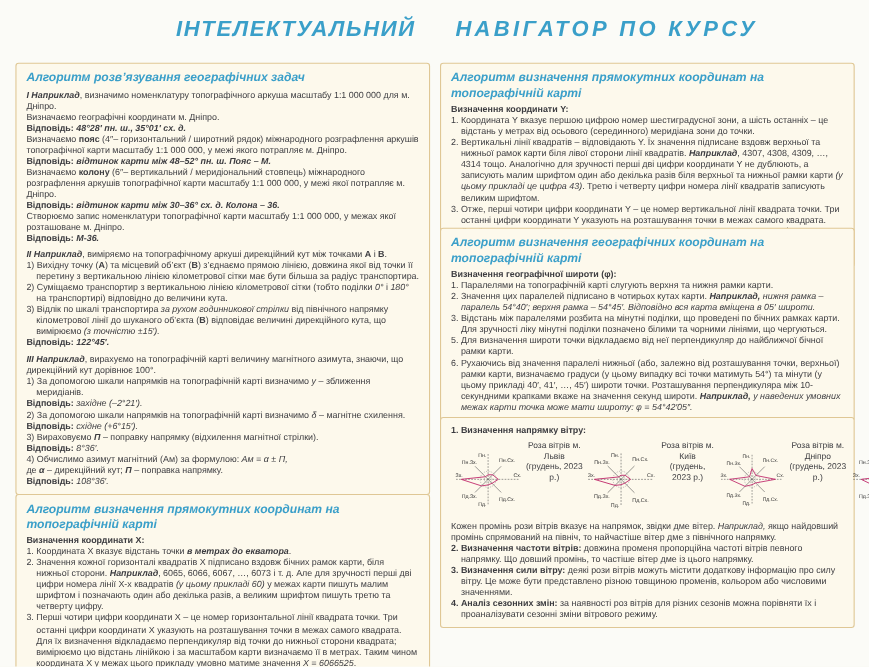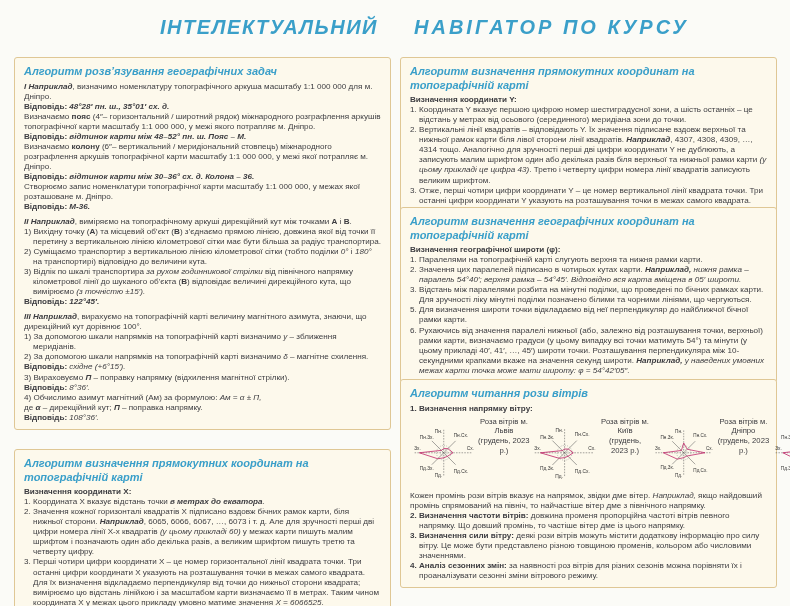--- a/index.html
+++ b/index.html
@@ -28,34 +28,36 @@
 <div class="page">
   <div class="title">
     <span class="t-left">ІНТЕЛЕКТУАЛЬНИЙ</span>
     <span class="t-right">НАВІГАТОР ПО КУРСУ</span>
   </div>
 
   <section class="box" style="left:14px;top:57px;width:377px;">
     <h2 class="box-header">Алгоритм розв’язування географічних задач</h2>
     <div>
         <p class="para"><span class="seg-bi">І Наприклад</span><span>, визначимо номенклатуру топографічного аркуша масштабу 1:1 000 000 для м. Дніпро.</span></p>
+        <p class="para"><span>Визначаємо географічні координати м. Дніпро.</span></p>
         <p class="para"><span class="seg-b">Відповідь: </span><span class="seg-bi">48°28′ пн. ш., 35°01′ сх. д.</span></p>
         <p class="para"><span>Визначаємо </span><span class="seg-b">пояс</span><span> (4″– горизонтальний / широтний рядок) міжнародного розграфлення аркушів топографічної карти масштабу 1:1 000 000, у межі якого потрапляє м. Дніпро.</span></p>
         <p class="para"><span class="seg-b">Відповідь: </span><span class="seg-bi">відтинок карти між 48–52° пн. ш. Пояс – М.</span></p>
         <p class="para"><span>Визначаємо </span><span class="seg-b">колону</span><span> (6″– вертикальний / меридіональний стовпець) міжнародного розграфлення аркушів топографічної карти масштабу 1:1 000 000, у межі якої потрапляє м. Дніпро.</span></p>
         <p class="para"><span class="seg-b">Відповідь: </span><span class="seg-bi">відтинок карти між 30–36° сх. д. Колона – 36.</span></p>
         <p class="para"><span>Створюємо запис номенклатури топографічної карти масштабу 1:1 000 000, у межах якої розташоване м. Дніпро.</span></p>
         <p class="para"><span class="seg-b">Відповідь: </span><span class="seg-bi">М-36.</span></p>
         <p class="para gap"><span class="seg-bi">ІІ Наприклад</span><span>, виміряємо на топографічному аркуші дирекційний кут між точками </span><span class="seg-b">А</span><span> і </span><span class="seg-b">В</span><span>.</span></p>
         <p class="para hang"><span>1) Вихідну точку (</span><span class="seg-b">А</span><span>) та місцевий об’єкт (</span><span class="seg-b">В</span><span>) з’єднаємо прямою лінією, довжина якої від точки її перетину з вертикальною лінією кілометрової сітки має бути більша за радіус транспортира.</span></p>
         <p class="para hang"><span>2) Суміщаємо транспортир з вертикальною лінією кілометрової сітки (тобто поділки </span><span class="seg-i">0°</span><span> і </span><span class="seg-i">180°</span><span> на транспортирі) відповідно до величини кута.</span></p>
         <p class="para hang"><span>3) Відлік по шкалі транспортира </span><span class="seg-i">за рухом годинникової стрілки</span><span> від північного напрямку кілометрової лінії до шуканого об’єкта (</span><span class="seg-b">В</span><span>) відповідає величині дирекційного кута, що вимірюємо </span><span class="seg-i">(з точністю ±15′).</span></p>
         <p class="para"><span class="seg-b">Відповідь: </span><span class="seg-bi">122°45′.</span></p>
         <p class="para gap"><span class="seg-bi">ІІІ Наприклад</span><span>, вирахуємо на топографічній карті величину магнітного азимута, знаючи, що дирекційний кут дорівнює 100°.</span></p>
         <p class="para hang"><span>1) За допомогою шкали напрямків на топографічній карті визначимо </span><span class="seg-i">у</span><span> – зближення меридіанів.</span></p>
+        <p class="para"><span class="seg-b">Відповідь: </span><span class="seg-i">західне (–2°21′).</span></p>
         <p class="para hang"><span>2) За допомогою шкали напрямків на топографічній карті визначимо </span><span class="seg-i">δ</span><span> – магнітне схилення.</span></p>
         <p class="para"><span class="seg-b">Відповідь: </span><span class="seg-i">східне (+6°15′).</span></p>
         <p class="para hang"><span>3) Вираховуємо </span><span class="seg-bi">П</span><span> – поправку напрямку (відхилення магнітної стрілки).</span></p>
         <p class="para"><span class="seg-b">Відповідь: </span><span class="seg-i">8°36′.</span></p>
         <p class="para hang"><span>4) Обчислимо азимут магнітний (Ам) за формулою: </span><span class="seg-i">Ам = α ± П,</span></p>
         <p class="para"><span>де </span><span class="seg-bi">α</span><span> – дирекційний кут; </span><span class="seg-bi">П</span><span> – поправка напрямку.</span></p>
         <p class="para"><span class="seg-b">Відповідь: </span><span class="seg-i">108°36′.</span></p>
       </div>
   </section>
 
@@ -85,21 +87,20 @@
         <p class="para"><span class="seg-b">Визначення географічної широти (φ):</span></p>
         <p class="para hang"><span>1. Паралелями на топографічній карті слугують верхня та нижня рамки карти.</span></p>
         <p class="para hang"><span>2. Значення цих паралелей підписано в чотирьох кутах карти. </span><span class="seg-bi">Наприклад,</span><span> </span><span class="seg-i">нижня рамка – паралель 54°40′; верхня рамка – 54°45′. Відповідно вся карта вміщена в 05′ широти.</span></p>
         <p class="para hang"><span>3. Відстань між паралелями розбита на мінутні поділки, що проведені по бічних рамках карти. Для зручності ліку мінутні поділки позначено білими та чорними лініями, що чергуються.</span></p>
         <p class="para hang"><span>5. Для визначення широти точки відкладаємо від неї перпендикуляр до найближчої бічної рамки карти.</span></p>
         <p class="para hang"><span>6. Рухаючись від значення паралелі нижньої (або, залежно від розташування точки, верхньої) рамки карти, визначаємо градуси (у цьому випадку всі точки матимуть 54°) та мінути (у цьому прикладі 40′, 41′, …, 45′) широти точки. Розташування перпендикуляра між 10-секундними крапками вкаже на значення секунд широти. </span><span class="seg-bi">Наприклад,</span><span> </span><span class="seg-i">у наведених умовних межах карти точка може мати широту: φ = 54°42′05″.</span></p>
       </div>
   </section>
 
   <section class="box" style="left:400px;top:379px;width:377px;">
-    <h2 class="box-header">Алгоритм читання рози вітрів</h2>
     <div>
         <p class="para"><span class="seg-b">1. Визначення напрямку вітру:</span></p>
       </div>
     <div class="roses" id="roses">
         <div class="rose-cell">
           <svg width="88" height="72" viewBox="0 0 88 72">
             <line x1="44" y1="7" x2="44" y2="68" stroke="#555" stroke-width="0.7" stroke-dasharray="2,1.6"></line>
             <line x1="6" y1="37" x2="80" y2="37" stroke="#555" stroke-width="0.7" stroke-dasharray="2,1.6"></line>
             <line x1="28.5" y1="52.5" x2="59.5" y2="21.5" stroke="#555" stroke-width="0.7"></line>
             <line x1="28.5" y1="21.5" x2="59.5" y2="52.5" stroke="#555" stroke-width="0.7"></line>

